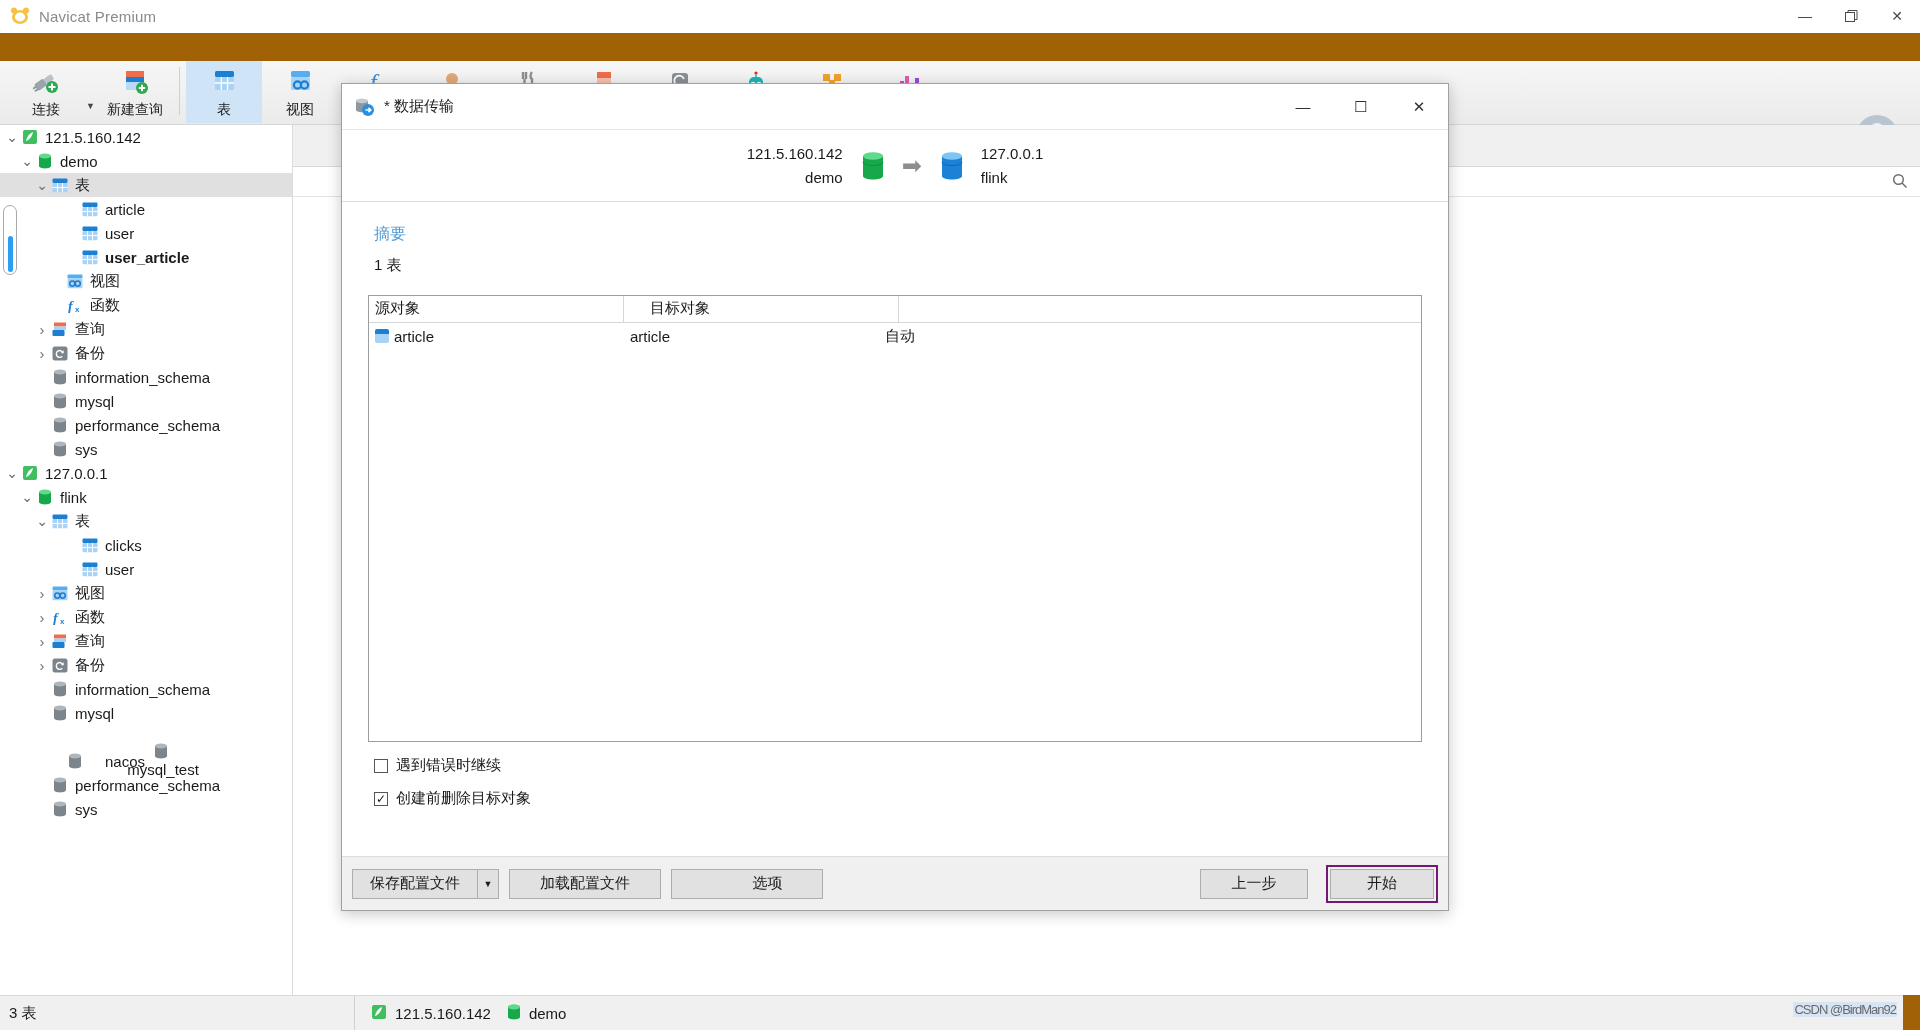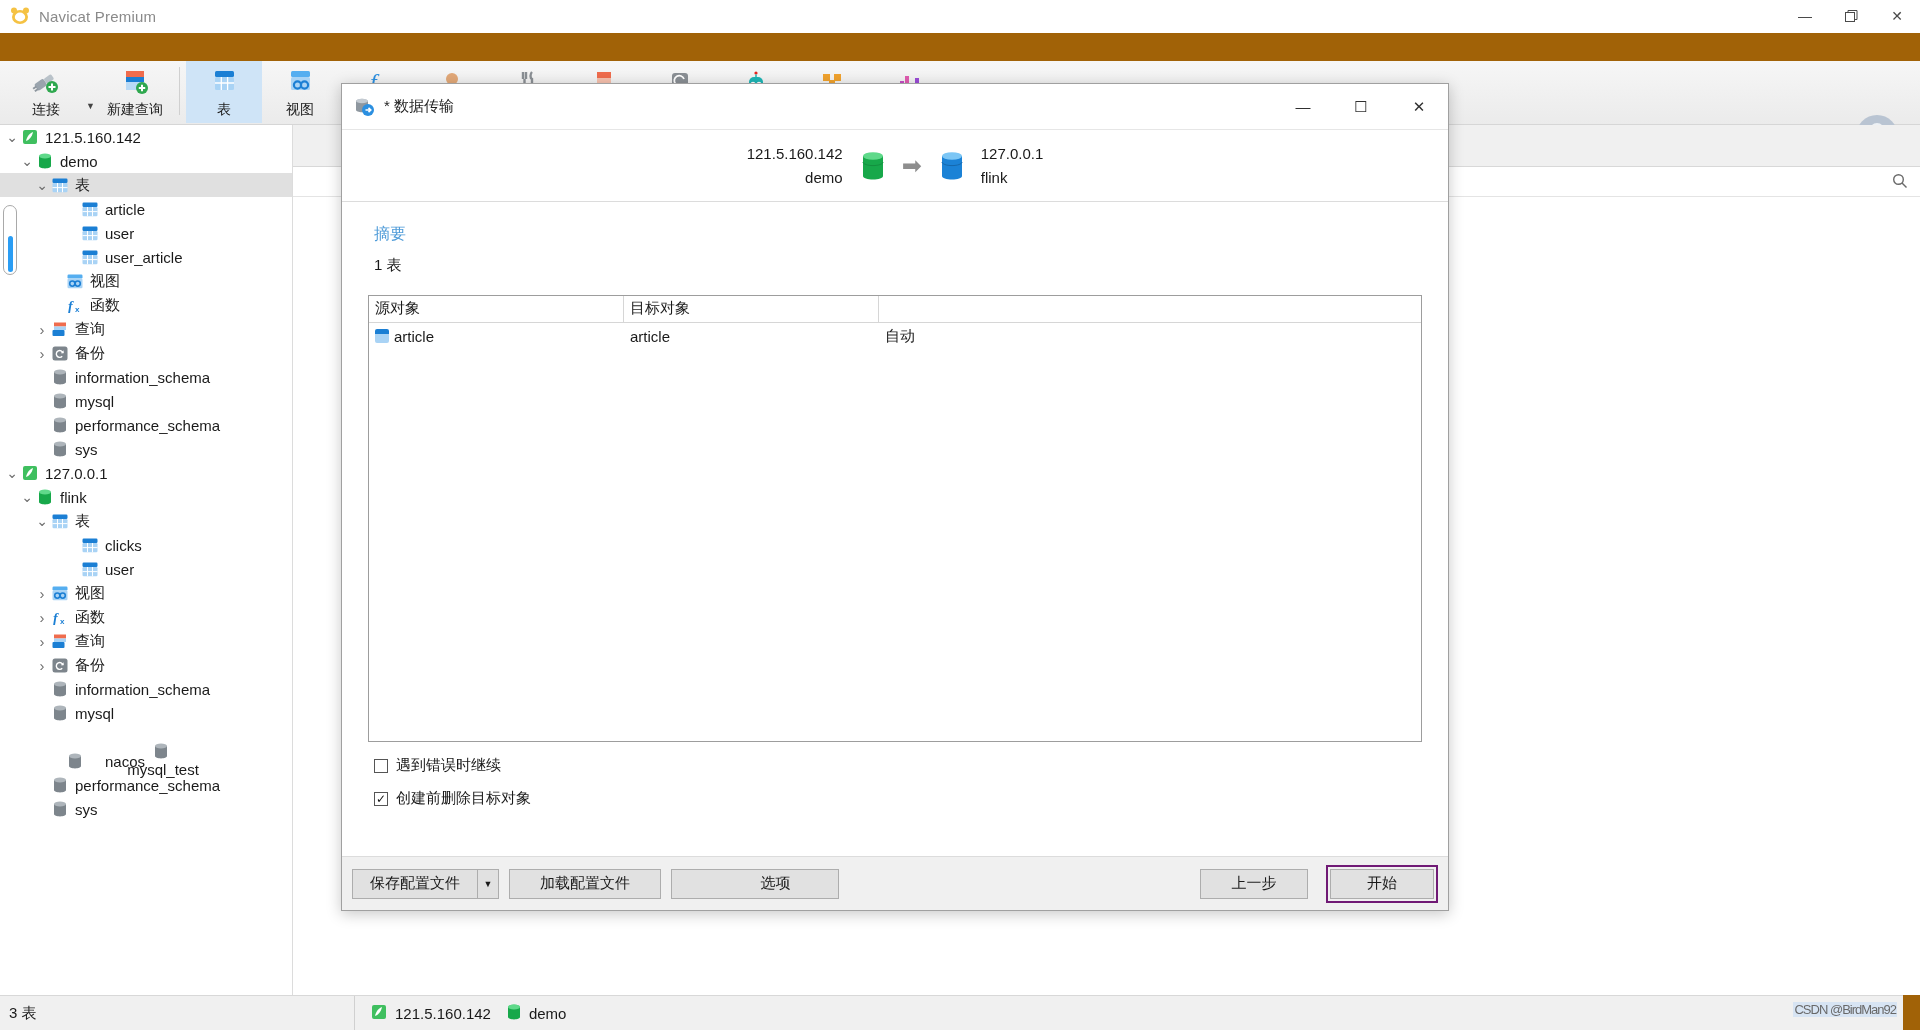--- a/index.html
+++ b/index.html
@@ -144,21 +144,21 @@
   .arrow-r { font-size: 24px; color: #8e8e8e; line-height: 1; }
 
   .dlg-body { flex: 1; position: relative; padding: 0 26px; background: #ffffff; }
   .sec-title { color: #4e9bd8; font-size: 16px; margin-top: 22px; margin-left: 6px; }
   .sec-count { font-size: 15px; color: #1a1a1a; margin-top: 11px; margin-left: 6px; }
 
   .grid {
     margin-top: 20px; height: 447px; border: 1px solid #9d9d9d; background: #fff;
     position: relative; overflow: hidden;
   }
-  .grid-head { display: flex; height: 27px; border-bottom: 1px solid #d6d6d6; }
+  .grid-head { display: flex; height: 27px; border-bottom: 1px solid #d6d6d6; gap: 20px; }
   .gh {
     font-size: 15px; color: #1a1a1a; padding: 3px 0 0 6px; border-right: 1px solid #d6d6d6;
   }
   .gh.c1 { width: 255px; } .gh.c2 { width: 255px; } .gh.c3 { width: 492px; }
   .gh.c4 { width: 42px; border-right: none; }
   .grid-row { display: flex; height: 26px; align-items: center; }
   .gc { font-size: 15px; color: #1a1a1a; padding-left: 6px; display: flex; align-items: center; gap: 5px; }
   .gc.c1 { width: 255px; } .gc.c2 { width: 255px; } .gc.c3 { width: 492px; text-align: center; }
 
   .tbl-ico {
@@ -179,21 +179,21 @@
     display: flex; align-items: center; padding: 0 10px; gap: 10px;
   }
   .btn {
     height: 30px; background: #e1e1e1; border: 1px solid #adadad;
     font-size: 15px; color: #1a1a1a; display: flex; align-items: center;
     justify-content: center; font-family: inherit;
   }
   .btn.split { width: 125px; border-right: none; }
   .btn.splitarrow { width: 22px; font-size: 9px; }
   .btn.w150 { width: 152px; }
-  .btn.w152 { width: 168px; padding-left: 41px; }
+  .btn.w152 { width: 152px; padding-left: 41px; }
   .btn.w108 { width: 108px; }
   .redbox { border: 2px solid #701a75; padding: 2px; margin-left: auto; }
   .redbox .btn { width: 104px; }
 </style>
 </head>
 <body>
 
 <div id="app">
 
   <div class="titlebar">
@@ -402,21 +402,21 @@
           <span class="tw"></span>
           <span class="tico">
             <svg width="16" height="15" viewBox="0 0 16 15">
               <rect x="0.5" y="0.5" width="15" height="4.5" rx="1.2" fill="#1b7fd4"></rect>
               <rect x="0.5" y="5" width="15" height="9.2" rx="1.2" fill="#a9d3f5"></rect>
               <path d="M5.5 5v9.2M10.5 5v9.2M0.5 9.6h15" stroke="#fff" stroke-width="1"></path>
             </svg>
           </span>
           <span>user</span>
         </div>
-        <div class="tree-row" style="padding-left: 64px;">
+        <div class="tree-row" style="padding-left: 64px; font-weight: bold;">
           <span class="tw"></span>
           <span class="tico">
             <svg width="16" height="15" viewBox="0 0 16 15">
               <rect x="0.5" y="0.5" width="15" height="4.5" rx="1.2" fill="#1b7fd4"></rect>
               <rect x="0.5" y="5" width="15" height="9.2" rx="1.2" fill="#a9d3f5"></rect>
               <path d="M5.5 5v9.2M10.5 5v9.2M0.5 9.6h15" stroke="#fff" stroke-width="1"></path>
             </svg>
           </span>
           <span>user_article</span>
         </div>

